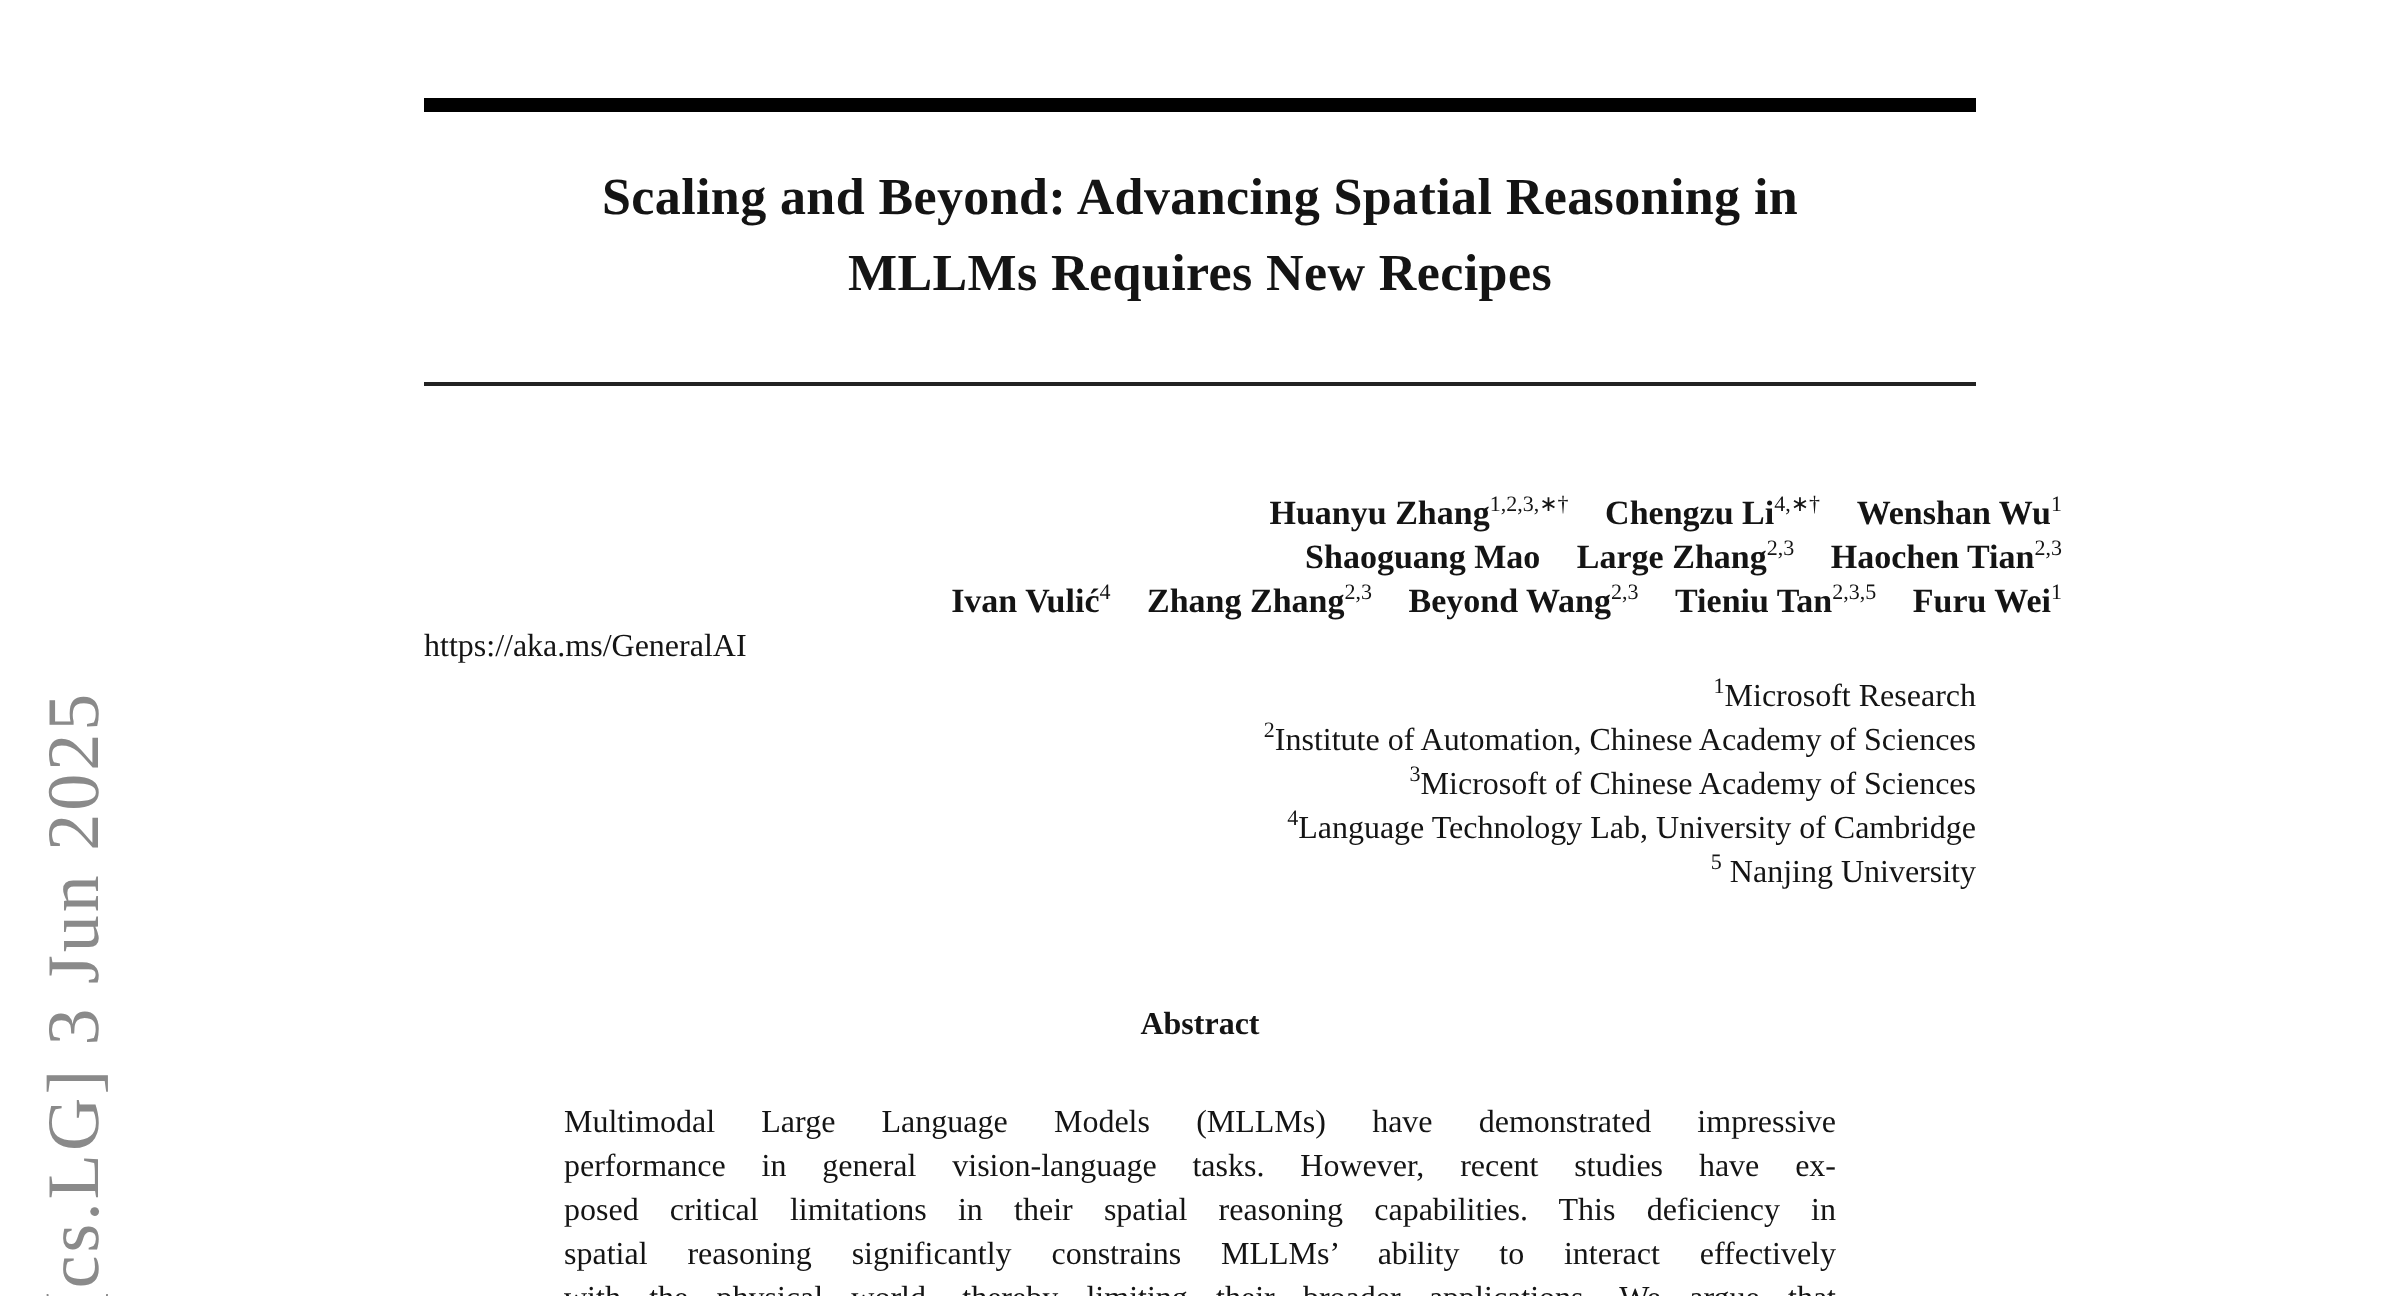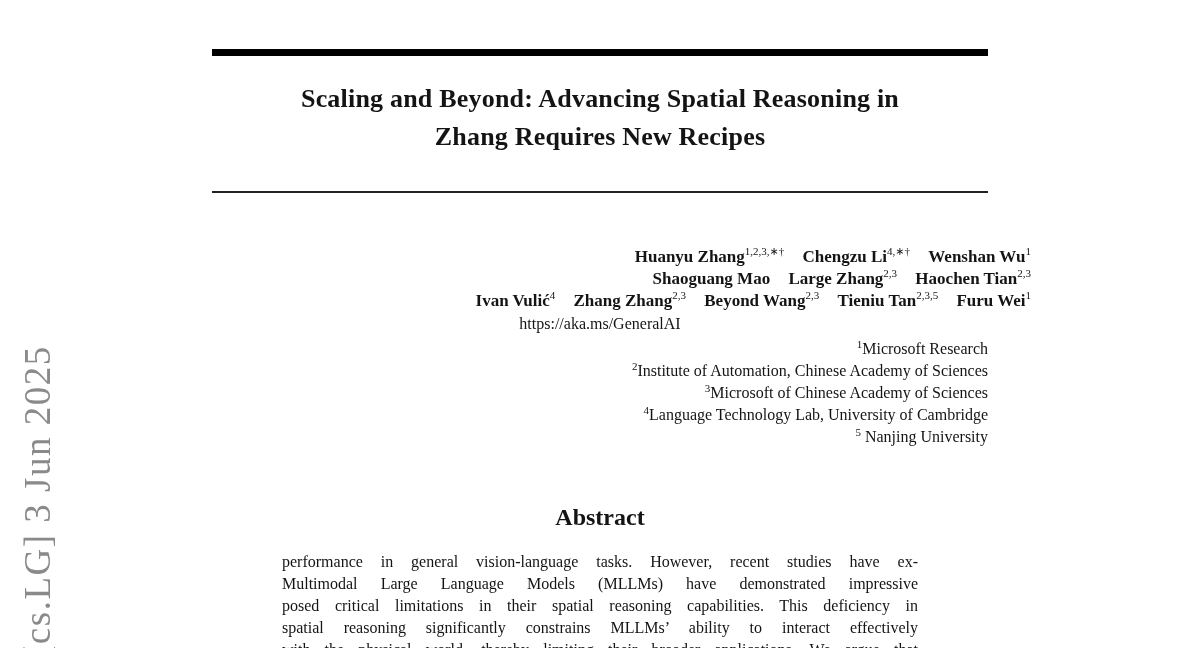--- a/index.html
+++ b/index.html
@@ -60,21 +60,21 @@
   .authors-block sup, .affils-block sup {
     font-weight: normal;
     font-size: 11px;
     line-height: 0;
   }
   .link-line {
     position: absolute;
     left: 212px;
     top: 315px;
     width: 776px;
-    text-align: center;
+    text-align: left;
     font-size: 16px;
   }
   .link-line a {
     color: #141414;
     text-decoration: none;
   }
   .affils-block {
     position: absolute;
     left: 212px;
     top: 338px;
@@ -82,21 +82,21 @@
     text-align: right;
     font-size: 16px;
     line-height: 22px;
   }
   .abstract-heading {
     position: absolute;
     left: 212px;
     top: 504px;
     width: 776px;
     text-align: center;
-    font-size: 24px;
+    font-size: 16px;
     font-weight: bold;
   }
   .abstract-body {
     position: absolute;
     left: 282px;
     top: 551px;
     width: 636px;
     font-size: 16px;
     line-height: 22px;
   }
@@ -121,21 +121,21 @@
 <body>
 
 <div class="page">
 
   <div class="watermark">[cs.LG] 3 Jun 2025</div>
 
   <div class="rule-thick"></div>
 
   <div class="title-block">
     <div>Scaling and Beyond: Advancing Spatial Reasoning in</div>
-    <div>Zhang Requires New Recipes</div>
+    <div>MLLMs Requires New Recipes</div>
   </div>
 
   <div class="rule-thin"></div>
 
   <div class="authors-block">
     <div>
       <span class="author"><span>Huanyu Zhang</span><sup>1,2,3,∗†</sup></span>
       <span class="author"><span>Chengzu Li</span><sup>4,∗†</sup></span>
       <span class="author"><span>Wenshan Wu</span><sup>1</sup></span>
     </div>
@@ -161,20 +161,20 @@
     <div><sup>1</sup><span>Microsoft Research</span></div>
     <div><sup>2</sup><span>Institute of Automation, Chinese Academy of Sciences</span></div>
     <div><sup>3</sup><span>Microsoft of Chinese Academy of Sciences</span></div>
     <div><sup>4</sup><span>Language Technology Lab, University of Cambridge</span></div>
     <div><sup>5</sup><span> Nanjing University</span></div>
   </div>
 
   <div class="abstract-heading">Abstract</div>
 
   <div class="abstract-body">
+    <div class="abs-line">Multimodal Large Language Models (MLLMs) have demonstrated impressive</div>
     <div class="abs-line">performance in general vision-language tasks. However, recent studies have ex-</div>
-    <div class="abs-line">Multimodal Large Language Models (MLLMs) have demonstrated impressive</div>
     <div class="abs-line">posed critical limitations in their spatial reasoning capabilities. This deficiency in</div>
     <div class="abs-line">spatial reasoning significantly constrains MLLMs’ ability to interact effectively</div>
     <div class="abs-line">with the physical world, thereby limiting their broader applications. We argue that</div>
   </div>
 
 </div>
 
 </body></html>

